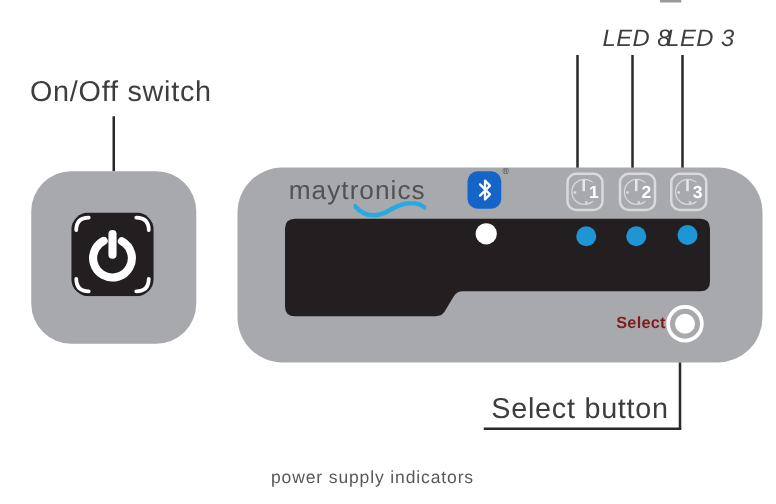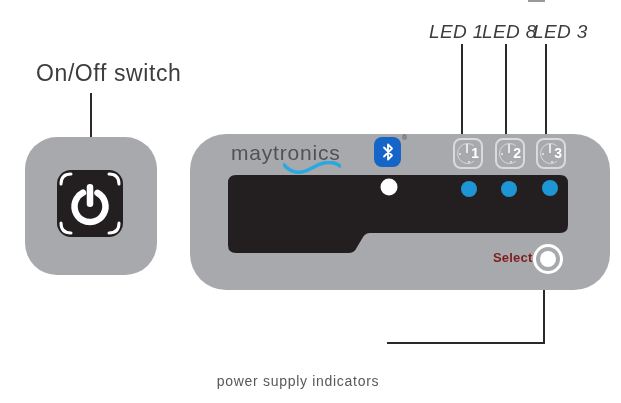--- a/index.html
+++ b/index.html
@@ -3,21 +3,21 @@
 <meta charset="utf-8">
 <style>
   html,body{margin:0;padding:0;background:#fff;}
   .canvas{
     position:relative;width:621px;height:403px;background:#ffffff;overflow:hidden;
     font-family:"Liberation Sans", sans-serif;
   }
   
   .callout{
     position:absolute;color:#3d3d3f;font-size:23px;font-weight:300;
-    letter-spacing:0.6px;white-space:nowrap;margin-left:12px;
+    letter-spacing:0.6px;white-space:nowrap;
   }
   .led-label{
     position:absolute;top:21px;color:#3d3d3f;font-size:19px;font-style:italic;
     letter-spacing:0.4px;white-space:nowrap;
   }
   .vline{position:absolute;width:2px;background:#2a2829;}
   .hline{position:absolute;height:2px;background:#2a2829;}
   .artifact{position:absolute;left:528px;top:0;width:17px;height:2px;background:#9a9a9a;}
 
   
@@ -78,21 +78,20 @@
 </head>
 <body>
 
 <div class="canvas">
 
   <div class="artifact"></div>
 
   <div class="callout" style="left:24px;top:60px;">On/Off switch</div>
   <div class="vline" style="left:90px;top:93px;height:44px;"></div>
 
-  <div class="led-label" style="left:429px;">LED 1</div>
   <div class="led-label" style="left:482px;">LED 8</div>
   <div class="led-label" style="left:533px;">LED 3</div>
   <div class="vline" style="left:461px;top:44px;height:93px;"></div>
   <div class="vline" style="left:505px;top:44px;height:93px;"></div>
   <div class="vline" style="left:545px;top:44px;height:93px;"></div>
 
   <div class="switch-body" style="background-color: rgb(167, 169, 172);">
     <div class="switch-btn">
       <svg width="66" height="67" viewBox="0 0 66 67">
         <rect x="0" y="0" width="66" height="67" rx="14" fill="#231f20"></rect>
@@ -150,17 +149,18 @@
       <circle cx="360" cy="54" r="8" fill="#1e96d5"></circle>
     </svg>
 
     <div class="select-label">Select</div>
     <div class="select-btn">
       <div class="select-btn-core"></div>
     </div>
   </div>
 
   <div class="vline" style="left:543px;top:290px;height:53px;"></div>
+  <div class="callout" style="left:393px;top:313px;">Select button</div>
   <div class="hline" style="left:387px;top:342px;width:158px;"></div>
 
   <div class="caption">power supply indicators</div>
 
 </div>
 
 </body></html>

